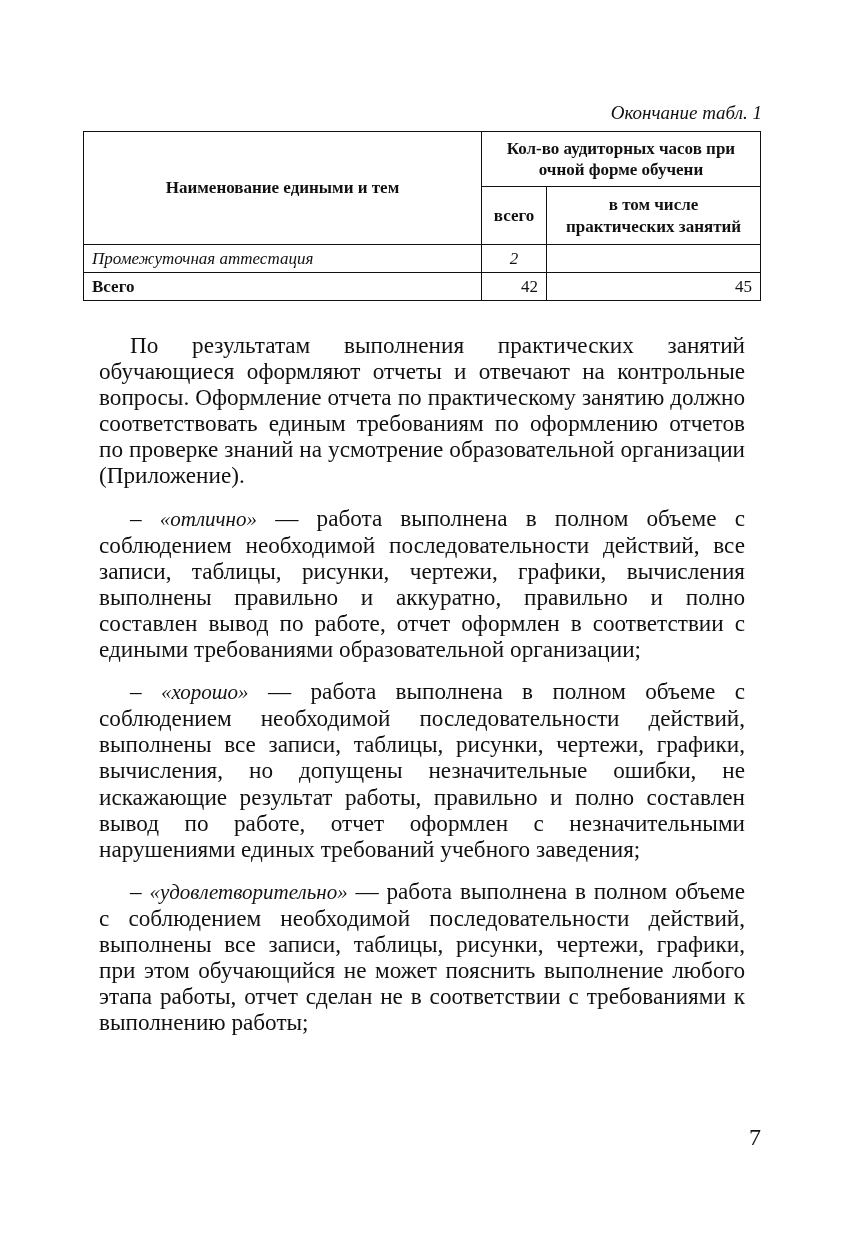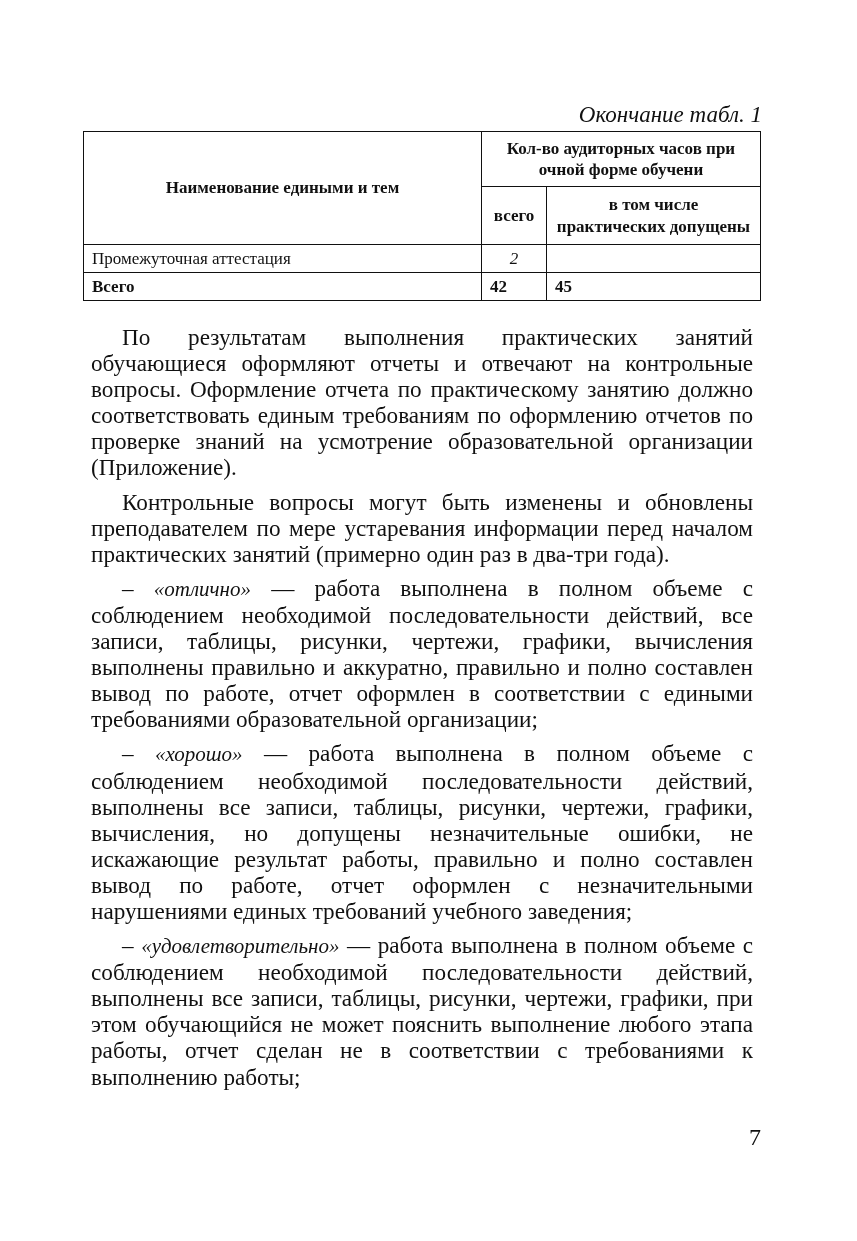--- a/index.html
+++ b/index.html
@@ -3,79 +3,78 @@
   <meta charset="utf-8">
   <style>
     html, body { margin: 0; padding: 0; background: #ffffff; }
     body {
       width: 857px; height: 1241px; position: relative; overflow: hidden;
       font-family: "Liberation Serif", "DejaVu Serif", serif;
       color: #111111;
     }
     .caption {
       position: absolute; right: 95px; top: 102px;
-      font-style: italic; font-size: 23px;
+      font-style: italic; font-size: 19px;
     }
     table.tbl {
       position: absolute; left: 83px; top: 131px; width: 678px;
       border-collapse: collapse; font-size: 17px;
     }
     table.tbl td, table.tbl th {
       border: 1.3px solid #111; padding: 0 8px; line-height: 1.25;
     }
     table.tbl th { font-weight: bold; text-align: center; }
     .h1 { height: 54px; margin-top: 36px; }
     .h2 { height: 57px; }
     .r { height: 28px; }
     .c1 { width: 381px; }
     .c2 { width: 48px; }
-    .lbl-it { text-align: left; }
+    .lbl-it { font-style: italic; text-align: left; }
     .lbl-b { font-weight: bold; text-align: left; }
     .num-it { font-style: italic; text-align: center; }
-    .num-b { font-weight: bold; text-align: left; }
+    .num-b { font-weight: normal; text-align: right; }
 
     .body-text {
       position: absolute; left: 83px; top: 316px; width: 678px;
       font-size: 23.2px; line-height: 26.1px; text-align: justify;
     }
-    .body-text p { margin: 8px; text-indent: 31px; }
+    .body-text p { margin: 16px; text-indent: 31px; }
     .body-text em { font-style: italic; font-size: 21px; }
     .page-num {
       position: absolute; right: 96px; top: 1124px; font-size: 24px;
     }
   </style>
 </head>
 <body>
 
 <div class="caption">Окончание табл. 1</div>
 
 <table class="tbl">
   <tbody>
       <tr>
     <th class="c1" rowspan="2">Наименование едиными и тем</th>
     <th class="h1" colspan="2">Кол-во аудиторных часов при очной форме обучени</th>
   </tr>
   <tr>
     <th class="c2 h2">всего</th>
-    <th class="h2">в том числе практических допущены</th>
+    <th class="h2">в том числе практических занятий</th>
   </tr>
   <tr class="r">
     <td class="lbl-it">Промежуточная аттестация</td>
     <td class="num-it">2</td>
     <td class="num-it"></td>
   </tr>
   <tr class="r">
     <td class="lbl-b">Всего</td>
     <td class="num-b">42</td>
     <td class="num-b">45</td>
   </tr>
 </tbody>
   </table>
 
 <div class="body-text">
   <p>По результатам выполнения практических занятий обучающиеся оформляют отчеты и отвечают на контрольные вопросы. Оформление отчета по практическому занятию должно соответствовать единым требованиям по оформлению отчетов по проверке знаний на усмотрение образовательной организации (Приложение).</p>
-  <p>Контрольные вопросы могут быть изменены и обновлены преподавателем по мере устаревания информации перед началом практических занятий (примерно один раз в два-три года).</p>
   <p><span>–</span> <em>«отлично»</em><span> — работа выполнена в полном объеме с соблюдением необходимой последовательности действий, все записи, таблицы, рисунки, чертежи, графики, вычисления выполнены правильно и аккуратно, правильно и полно составлен вывод по работе, отчет оформлен в соответствии с едиными требованиями образовательной организации;</span></p>
   <p><span>–</span> <em>«хорошо»</em><span> — работа выполнена в полном объеме с соблюдением необходимой последовательности действий, выполнены все записи, таблицы, рисунки, чертежи, графики, вычисления, но допущены незначительные ошибки, не искажающие результат работы, правильно и полно составлен вывод по работе, отчет оформлен с незначительными нарушениями единых требований учебного заведения;</span></p>
   <p><span>–</span> <em>«удовлетворительно»</em><span> — работа выполнена в полном объеме с соблюдением необходимой последовательности действий, выполнены все записи, таблицы, рисунки, чертежи, графики, при этом обучающийся не может пояснить выполнение любого этапа работы, отчет сделан не в соответствии с требованиями к выполнению работы;</span></p>
 </div>
 
 <div class="page-num">7</div>
 
 </body></html>

